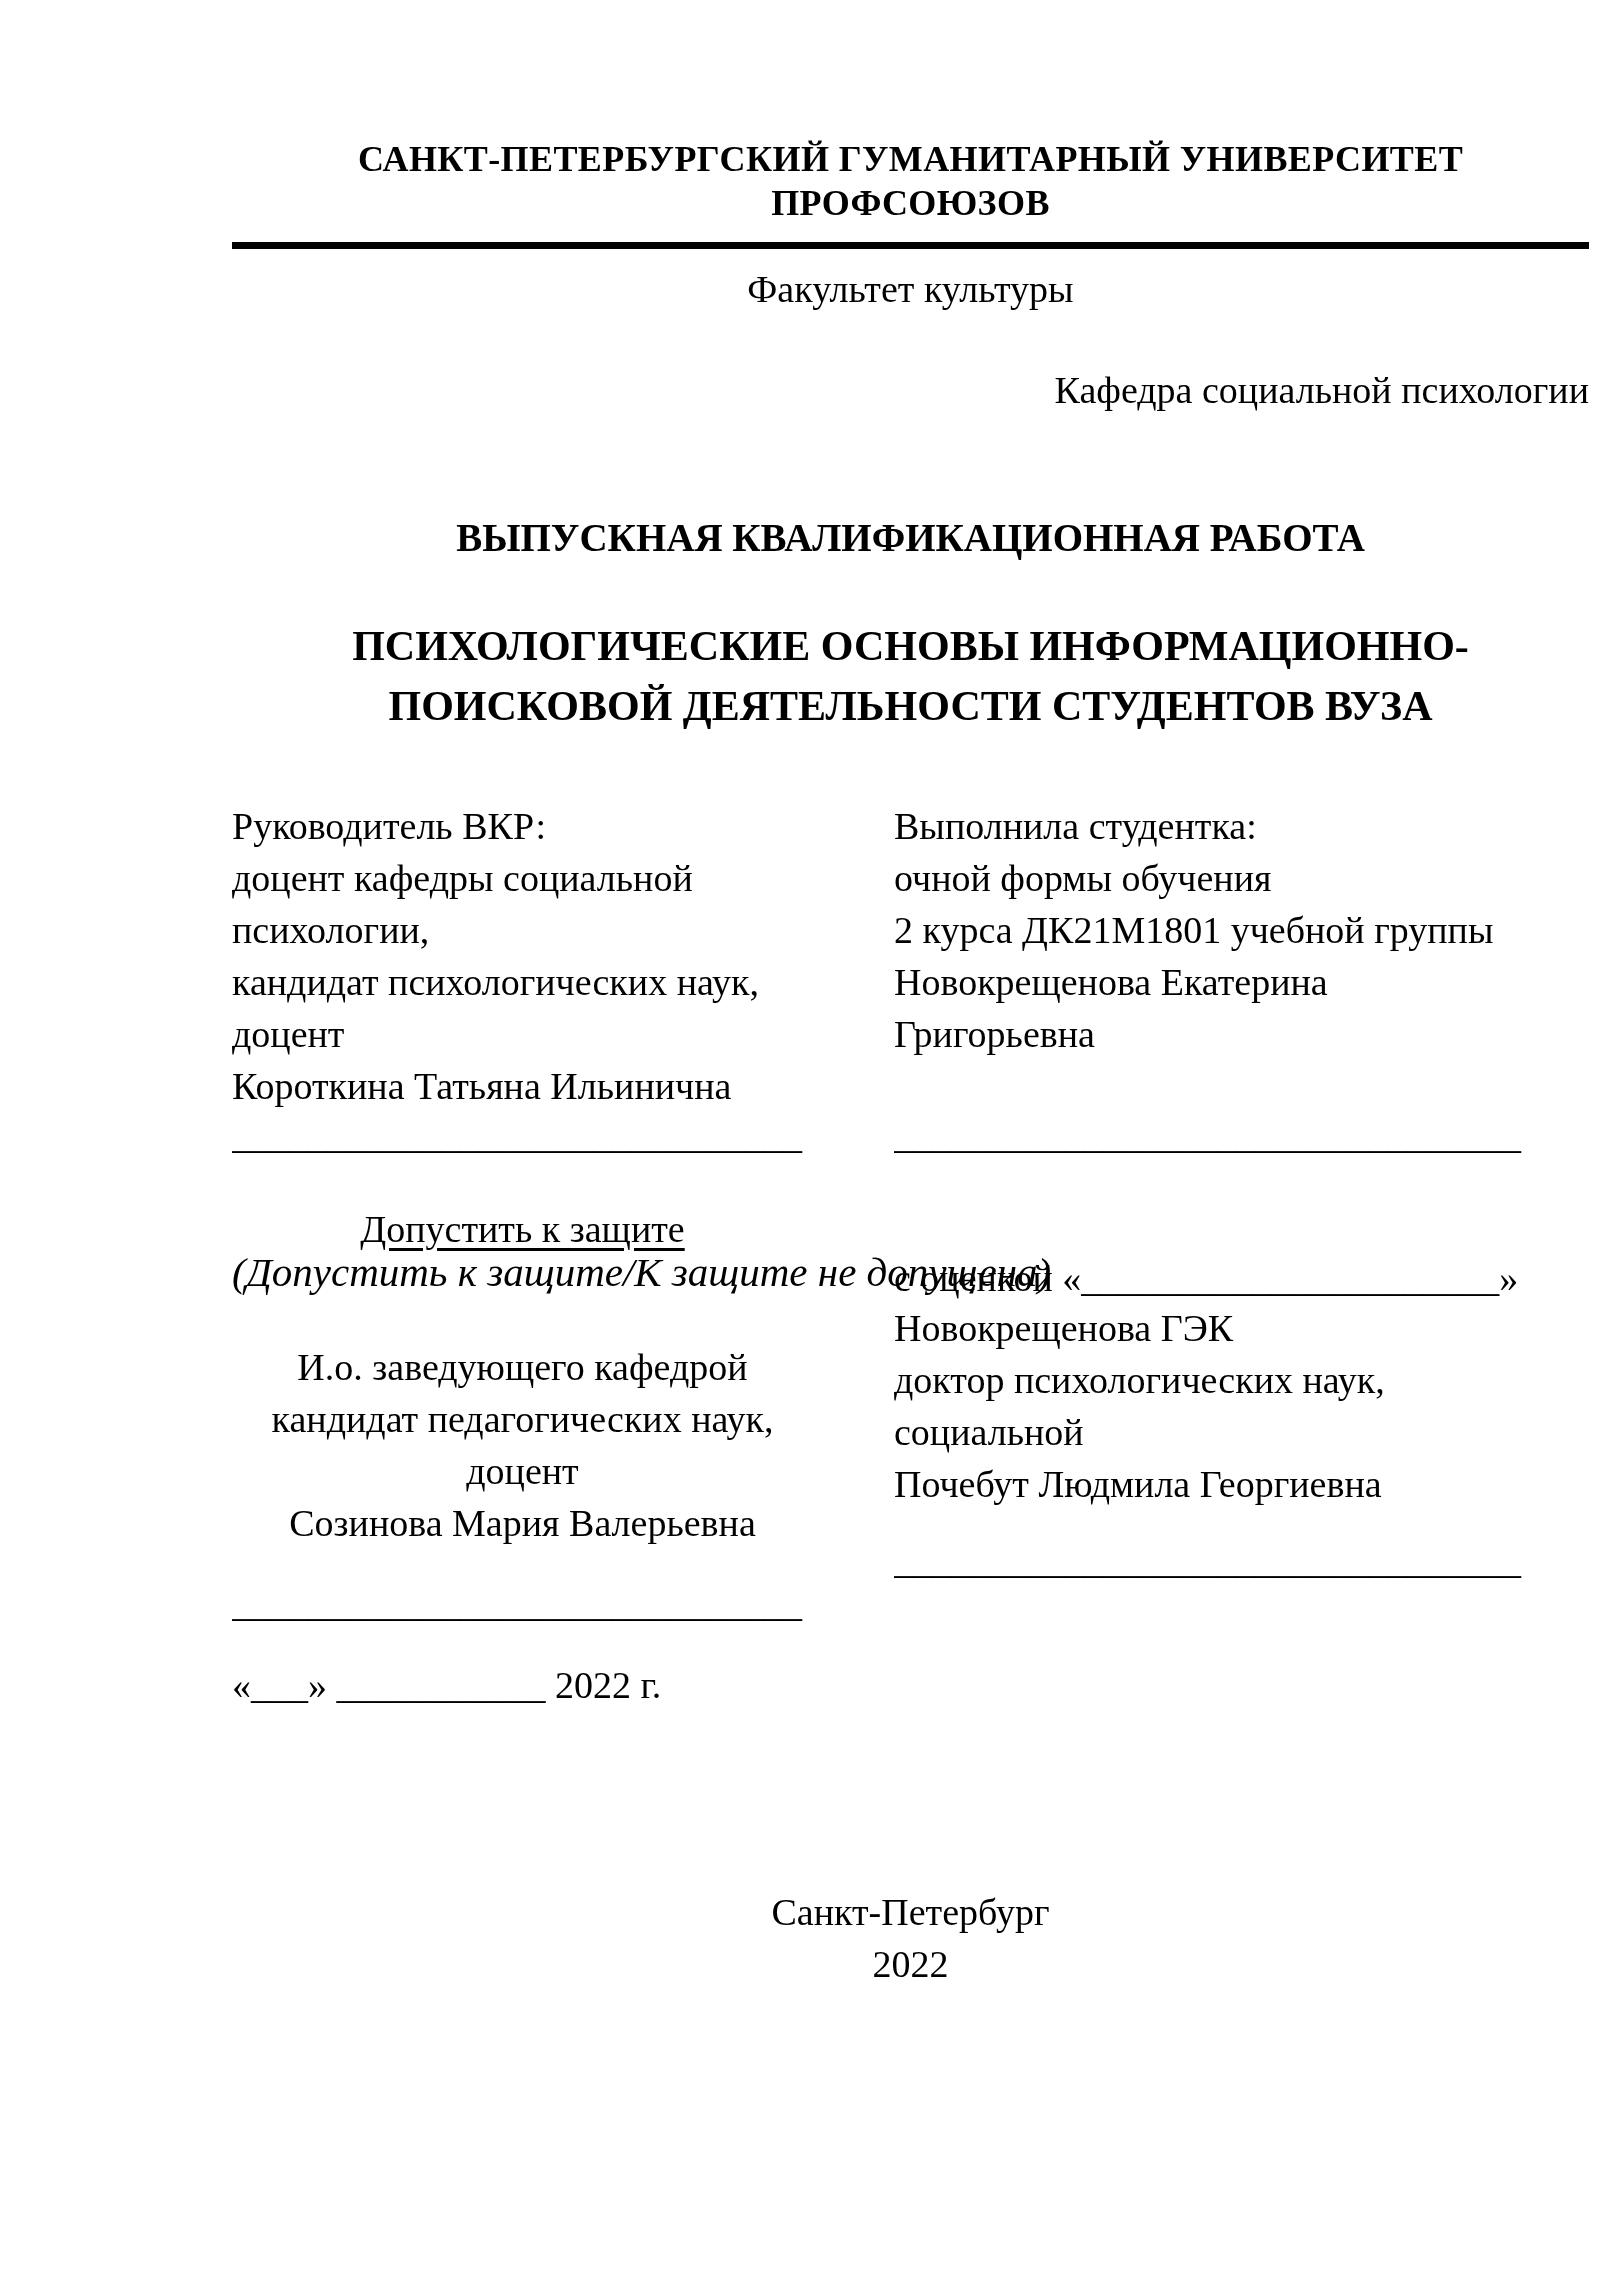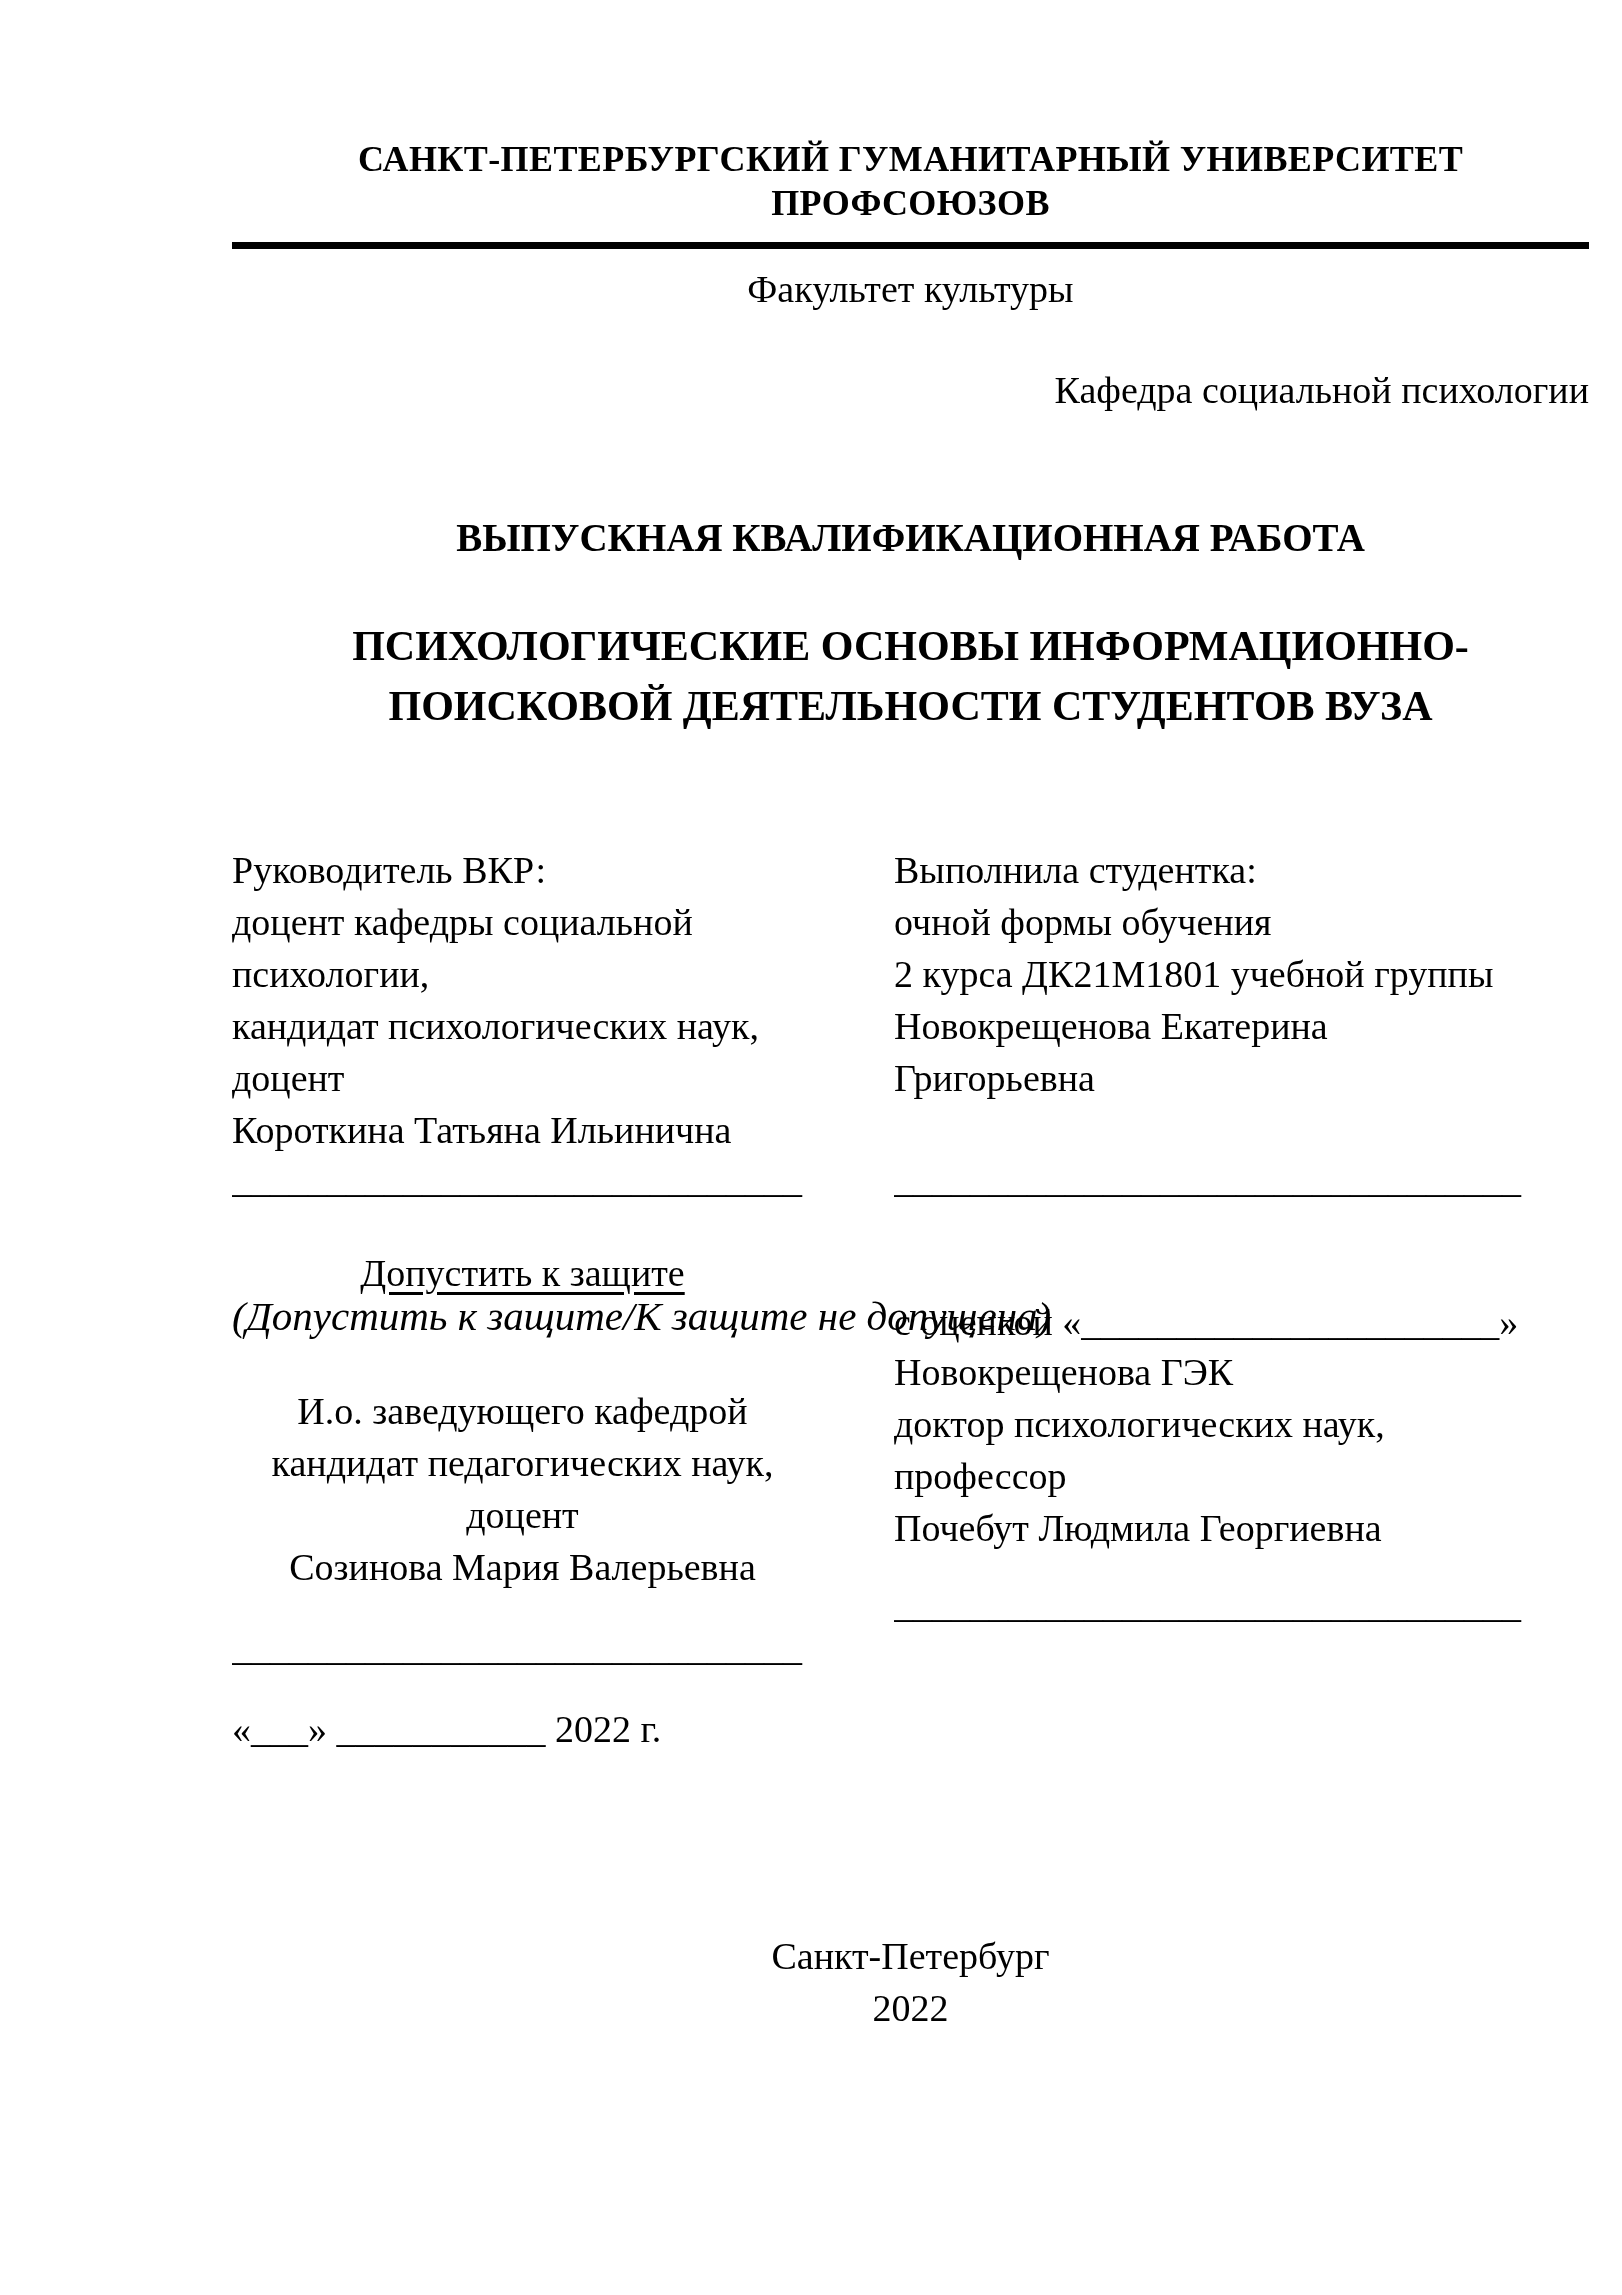--- a/index.html
+++ b/index.html
@@ -57,21 +57,21 @@
   }
   .program {
     text-align: center;
     line-height: 55px;
     margin-top: 35px;
   }
   .cols {
     display: flex;
     justify-content: space-between;
   }
-  .cols-1 { margin-top: 108px; gap: 14px; }
+  .cols-1 { margin-top: 64px; gap: 14px; }
   .cols-2 { margin-top: 47px; }
   .col-left  { width: 581px; }
   .col-right { width: 695px; }
   .line { line-height: 52px; }
   .sig  { line-height: 47px; white-space: nowrap; overflow: hidden; }
   .sig-supervisor { margin-top: 0; }
   .sig-student    { margin-top: 52px; }
   .sig-admission  { margin-top: 31px; }
   .sig-defense    { margin-top: 27.5px; }
   .admission-heading {
@@ -145,21 +145,21 @@
         <div class="line">доцент</div>
         <div class="line">Созинова Мария Валерьевна</div>
       </div>
       <div class="sig sig-admission">______________________________</div>
       <div class="date-line">«___» ___________ 2022 г.</div>
     </div>
     <div class="col-right">
       <div class="grade-line">с оценкой «______________________»</div>
       <div class="line">Новокрещенова ГЭК</div>
       <div class="line">доктор психологических наук,</div>
-      <div class="line">профессор</div>
+      <div class="line">социальной</div>
       <div class="line">Почебут Людмила Георгиевна</div>
       <div class="sig sig-defense">_________________________________</div>
     </div>
   </div>
 
   <div class="footer">
     <div>Санкт-Петербург</div>
     <div>2022</div>
   </div>
 

